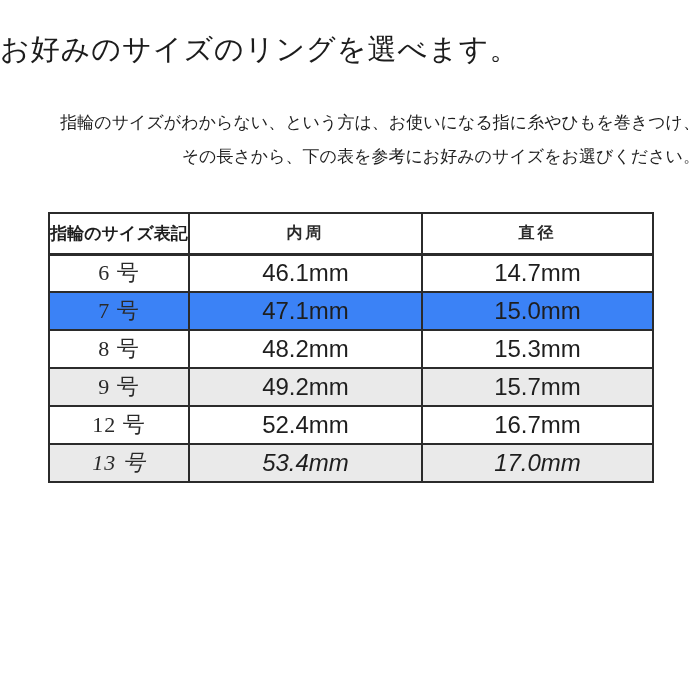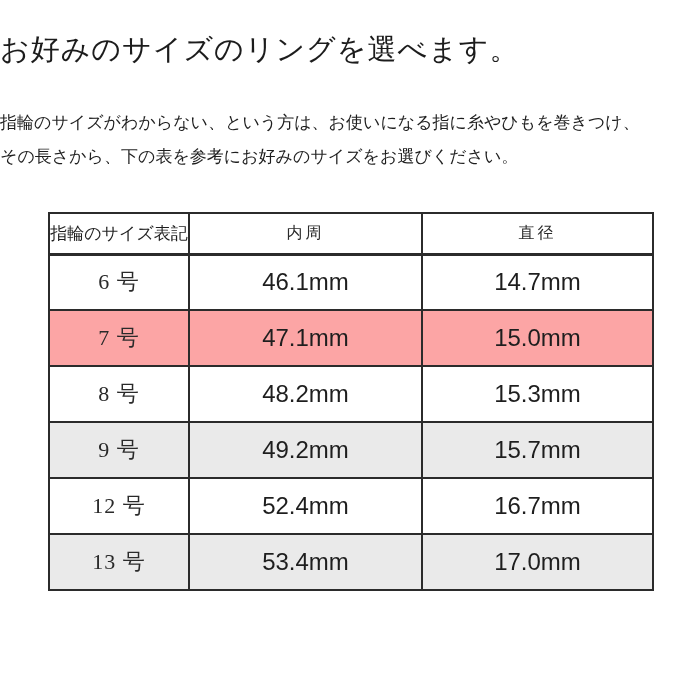--- a/index.html
+++ b/index.html
@@ -24,21 +24,21 @@
     font-size: 29px;
     font-weight: 500;
     letter-spacing: 1px;
     color: #1c1c1c;
   }
   .subtitle {
     position: absolute;
     top: 106px;
     left: 0;
     width: 700px;
-    text-align: left;
+    text-align: right;
     font-family: "Liberation Sans", sans-serif;
     font-size: 17px;
     line-height: 34px;
     color: #1e1e1e;
   }
   .table-wrap {
     position: absolute;
     top: 212px;
     left: 48px;
     width: 604px;
@@ -53,24 +53,24 @@
   table.size-table col.c-inner { width: 233px; }
   table.size-table col.c-diam { width: 231px; }
   .size-table th,
   .size-table td {
     border: 2px solid #2b2b2b;
     text-align: center;
     vertical-align: middle;
     padding: 0;
   }
   .size-table thead tr { height: 41px; }
-  .size-table tbody tr { height: 56px; }
+  .size-table tbody tr { height: 38px; }
   .size-table thead th {
     border-bottom-width: 3px;
-    font-weight: normal;
+    font-weight: bold;
   }
   th.size-header {
     font-family: "Liberation Sans", sans-serif;
     font-size: 17px;
     color: #1e1e1e;
   }
   th.measure-header {
     font-family: "Liberation Serif", "DejaVu Serif", serif;
     font-size: 16px;
     letter-spacing: 3px;
@@ -111,40 +111,40 @@
         <th class="measure-header">内周</th>
         <th class="measure-header">直径</th>
       </tr>
     </thead>
     <tbody>
       <tr>
         <td class="ring-size-cell">6 号</td>
         <td class="mm-cell">46.1mm</td>
         <td class="mm-cell">14.7mm</td>
       </tr>
-      <tr style="background: #fca5a5; border-radius: 19px;">
+      <tr style="background: #3b82f6; border-radius: 19px;">
         <td class="ring-size-cell">7 号</td>
         <td class="mm-cell">47.1mm</td>
         <td class="mm-cell">15.0mm</td>
       </tr>
       <tr>
         <td class="ring-size-cell">8 号</td>
         <td class="mm-cell">48.2mm</td>
         <td class="mm-cell">15.3mm</td>
       </tr>
       <tr style="background: rgb(234, 234, 234); padding-left: 30px;">
         <td class="ring-size-cell">9 号</td>
         <td class="mm-cell">49.2mm</td>
         <td class="mm-cell">15.7mm</td>
       </tr>
       <tr>
         <td class="ring-size-cell">12 号</td>
         <td class="mm-cell">52.4mm</td>
         <td class="mm-cell">16.7mm</td>
       </tr>
-      <tr style="background: rgb(234, 234, 234);">
+      <tr style="background: rgb(234, 234, 234); font-style: italic;">
         <td class="ring-size-cell">13 号</td>
         <td class="mm-cell">53.4mm</td>
         <td class="mm-cell">17.0mm</td>
       </tr>
     </tbody>
   </table>
 </div>
 
 </body></html>

